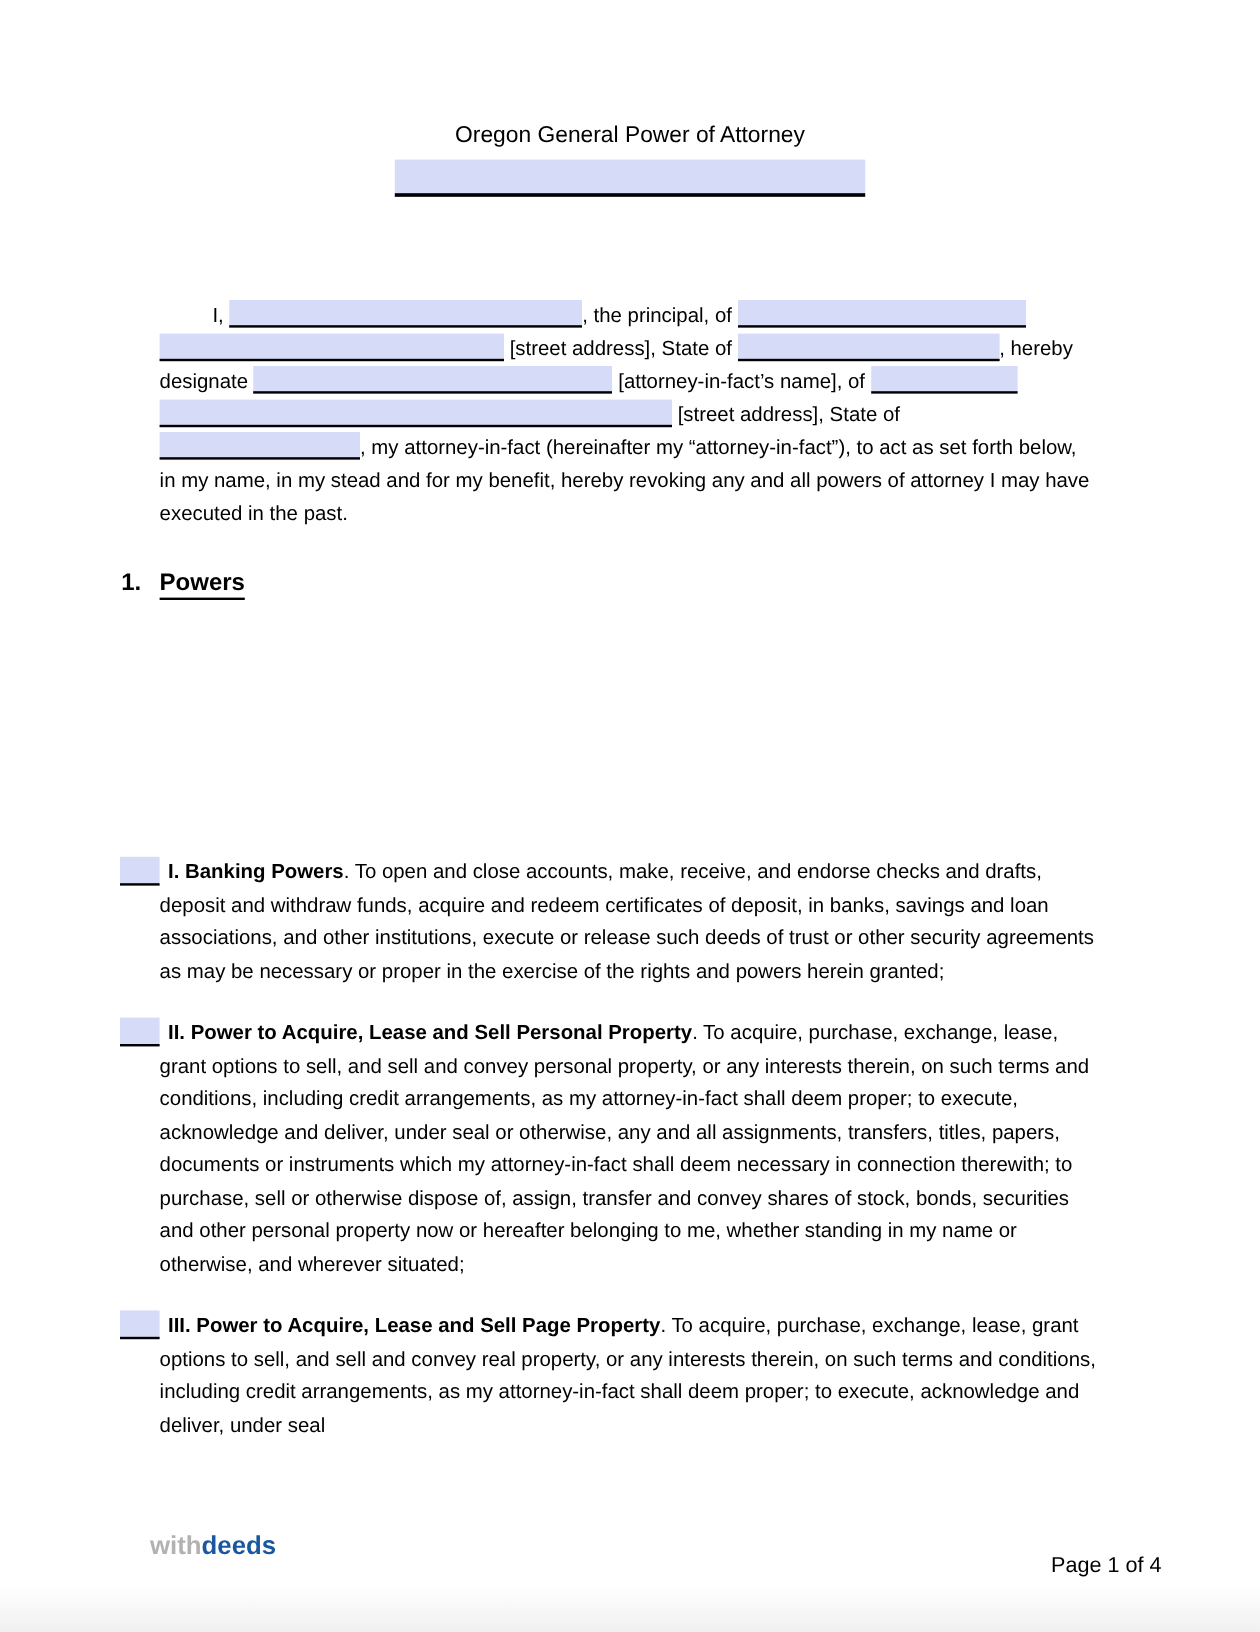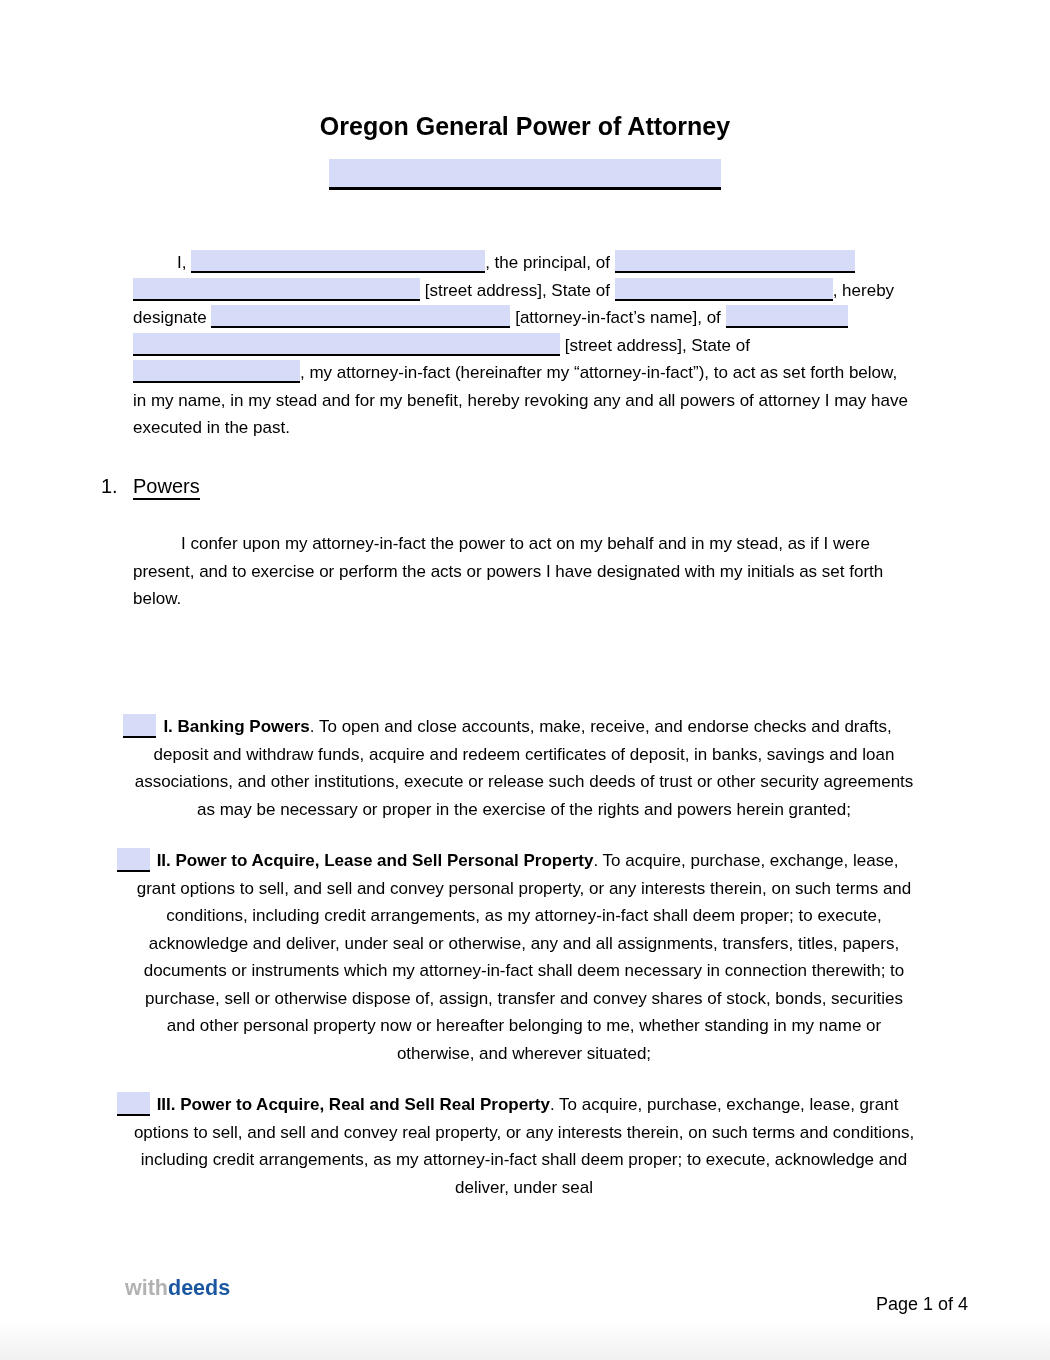--- a/index.html
+++ b/index.html
@@ -6,21 +6,21 @@
   .page {
     position:relative;
     width:1050px; height:1360px;
     background:#ffffff;
     font-family:"Liberation Sans", sans-serif;
     color:#000;
     overflow:hidden;
   }
   
   .title-block { position:absolute; top:96px; left:0; width:100%; text-align:center; }
-  .title-line1 { font-size:25px; font-weight:bold; line-height:32px; margin:14px; }
+  .title-line1 { font-size:19px; font-weight:normal; line-height:32px; margin:1px; }
   .title-line2 { font-size:25px; font-weight:bold; line-height:32px; margin:8px 0 0 0; }
   .title-blank {
     display:inline-block; width:392px; height:28px;
     background:var(--blank-fill,#d6dcf7);
     border-bottom:3px solid #000;
     margin-top:3px;
   }
   
   .bodytext { font-size:17px; line-height:27.5px; }
   .intro {
@@ -29,29 +29,29 @@
   }
   .blank {
     display:inline-block; height:21px;
     background:var(--blank-fill,#d6dcf7);
     border-bottom:2px solid #000;
     vertical-align:-5px;
   }
   
   .powers-heading {
     position:absolute; top:472px; left:133px; width:782px;
-    font-size:20px; font-weight:normal; line-height:28px; margin:0;
+    font-size:20px; font-weight:bold; line-height:28px; margin:0;
   }
   .heading-number { display:inline-block; width:32px; margin-left:-32px; }
   .heading-label { border-bottom:2.5px solid #000; padding-bottom:1px; }
   
   .powers-p1 { position:absolute; top:530px; left:133px; width:782px; text-indent:48px; margin:0; }
   .powers-p2 { position:absolute; top:622px; left:133px; width:782px; text-indent:48px; margin:0; }
   
-  .sections { position:absolute; top:713px; left:133px; width:782px;text-align:center; }
+  .sections { position:absolute; top:713px; left:133px; width:782px; }
   .section { margin:0 0 24px 0; }
   .initials-blank {
     display:inline-block; width:33px; height:22px;
     margin-left:-33px; margin-right:7px;
     background:var(--blank-fill,#d6dcf7);
     border-bottom:2.5px solid #000;
     vertical-align:-6px;
   }
   
   .footer-logo { position:absolute; left:125px; top:1276px; font-size:21.5px; font-weight:bold; letter-spacing:0; }
@@ -73,26 +73,25 @@
     <div class="title-line1">Oregon General Power of Attorney</div>
     <div><span class="title-blank"></span></div>
   </div>
 
   <p class="intro bodytext">I, <span class="blank" style="width: 294px;"></span>, the principal, of <span class="blank" style="width: 240px;"></span> <span class="blank" style="width: 287px;"></span> [street address], State of <span class="blank" style="width: 218px;"></span>, hereby designate <span class="blank" style="width: 299px;"></span> [attorney-in-fact’s name], of <span class="blank" style="width: 122px;"></span> <span class="blank" style="width: 427px;"></span> [street address], State of <span class="blank" style="width: 167px;"></span>, my attorney-in-fact (hereinafter my “attorney-in-fact”), to act as set forth below, in my name, in my stead and for my benefit, hereby revoking any and all powers of attorney I may have executed in the past.</p>
 
   <p class="powers-heading">
     <span class="heading-number">1.</span><span class="heading-label">Powers</span>
   </p>
 
-  <p class="powers-p1 bodytext">I confer upon my attorney-in-fact the power to act on my behalf and in my stead, as if I were present, and to exercise or perform the acts or powers I have designated with my initials as set forth below.</p>
 
   <div class="sections bodytext">
       <p class="section"><span class="initials-blank"></span><b>I. Banking Powers</b>. To open and close accounts, make, receive, and endorse checks and drafts, deposit and withdraw funds, acquire and redeem certificates of deposit, in banks, savings and loan associations, and other institutions, execute or release such deeds of trust or other security agreements as may be necessary or proper in the exercise of the rights and powers herein granted;</p>
       <p class="section"><span class="initials-blank"></span><b>II. Power to Acquire, Lease and Sell Personal Property</b>. To acquire, purchase, exchange, lease, grant options to sell, and sell and convey personal property, or any interests therein, on such terms and conditions, including credit arrangements, as my attorney-in-fact shall deem proper; to execute, acknowledge and deliver, under seal or otherwise, any and all assignments, transfers, titles, papers, documents or instruments which my attorney-in-fact shall deem necessary in connection therewith; to purchase, sell or otherwise dispose of, assign, transfer and convey shares of stock, bonds, securities and other personal property now or hereafter belonging to me, whether standing in my name or otherwise, and wherever situated;</p>
-      <p class="section"><span class="initials-blank"></span><b>III. Power to Acquire, Real and Sell Real Property</b>. To acquire, purchase, exchange, lease, grant options to sell, and sell and convey real property, or any interests therein, on such terms and conditions, including credit arrangements, as my attorney-in-fact shall deem proper; to execute, acknowledge and deliver, under seal</p>
+      <p class="section"><span class="initials-blank"></span><b>III. Power to Acquire, Lease and Sell Page Property</b>. To acquire, purchase, exchange, lease, grant options to sell, and sell and convey real property, or any interests therein, on such terms and conditions, including credit arrangements, as my attorney-in-fact shall deem proper; to execute, acknowledge and deliver, under seal</p>
     </div>
 
   <div class="footer-logo">
     <span class="logo-free">with</span><span class="logo-forms">deeds</span>
   </div>
   <div class="page-number">Page 1 of 4</div>
 
   <div class="page-bottom-edge"></div>
 </div>
 

